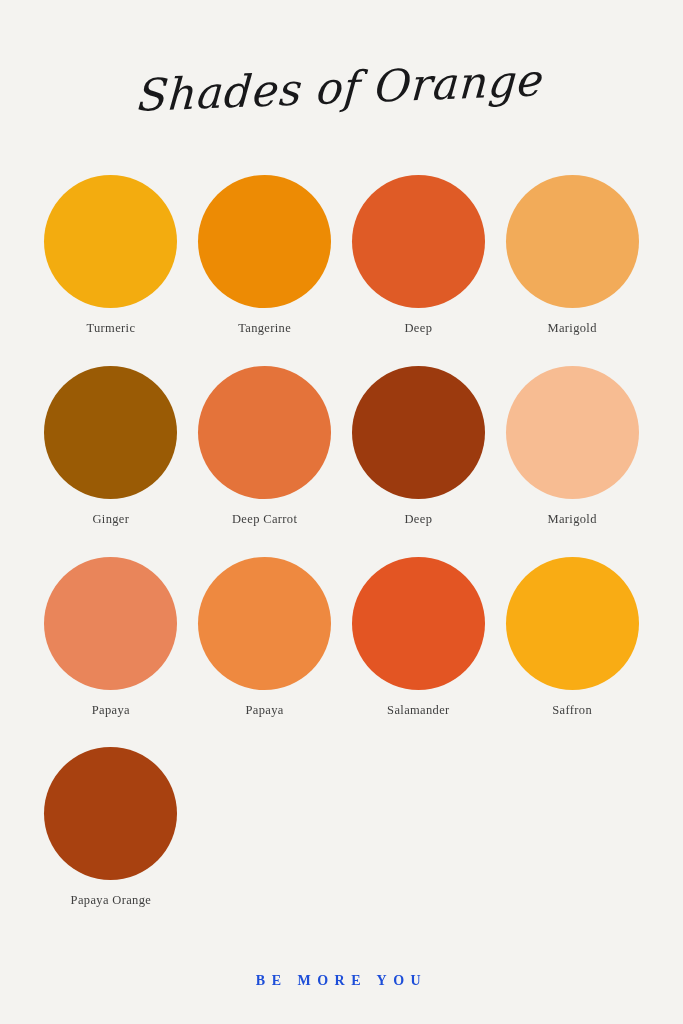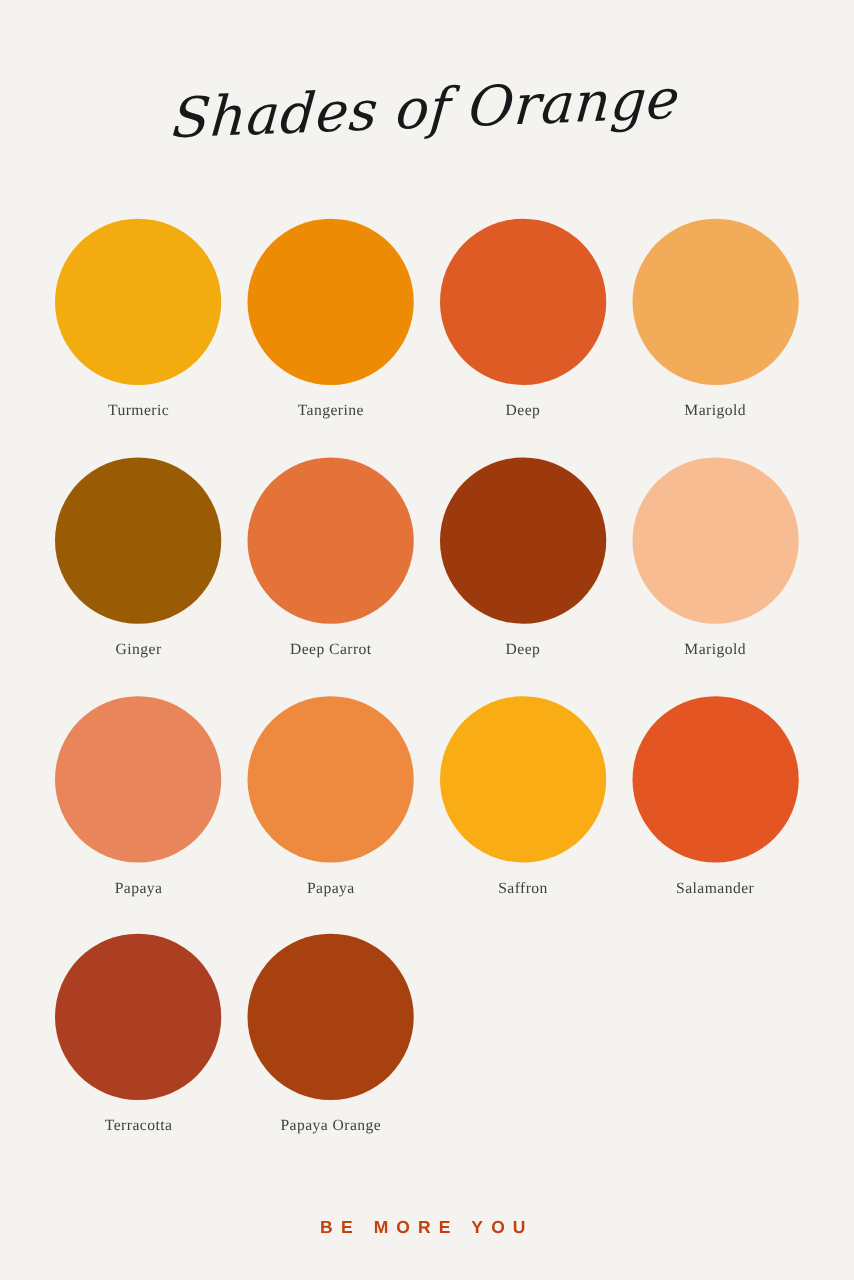--- a/index.html
+++ b/index.html
@@ -73,24 +73,24 @@
     white-space: nowrap;
   }
   .footer-area {
     height: 86px;
     flex: 0 0 auto;
     display: flex;
     align-items: center;
     justify-content: center;
   }
   .footer-text {
-    font-family: Liberation Sans, sans-serif;
+    font-family: Liberation Serif, serif;
     font-size: 14px;
     font-weight: 700;
-    color: #c2410c;
+    color: #1d4ed8;
     letter-spacing: 6.5px;
     text-transform: uppercase;
   }
 </style>
 </head>
 <body style="background: rgb(244, 243, 240);">
 
 <div class="poster">
 
   <div class="title-area">
@@ -135,31 +135,27 @@
     </div>
     <div class="swatch">
       <div class="swatch-circle" style="background: rgb(233, 133, 90);"></div>
       <div class="swatch-label">Papaya</div>
     </div>
     <div class="swatch">
       <div class="swatch-circle" style="background: rgb(238, 137, 64);"></div>
       <div class="swatch-label">Papaya</div>
     </div>
     <div class="swatch">
-      <div class="swatch-circle" style="background: rgb(249, 172, 20);"></div>
-      <div class="swatch-label">Saffron</div>
+      <div class="swatch-circle" style="background: rgb(227, 85, 35);"></div>
+      <div class="swatch-label">Salamander</div>
     </div>
 
     <div class="swatch">
-      <div class="swatch-circle" style="background: rgb(227, 85, 35);"></div>
-      <div class="swatch-label">Salamander</div>
-    </div>
-    <div class="swatch">
-      <div class="swatch-circle" style="background: rgb(172, 62, 34);"></div>
-      <div class="swatch-label">Terracotta</div>
+      <div class="swatch-circle" style="background: rgb(249, 172, 20);"></div>
+      <div class="swatch-label">Saffron</div>
     </div>
     <div class="swatch">
       <div class="swatch-circle" style="background: rgb(168, 65, 16);"></div>
       <div class="swatch-label">Papaya Orange</div>
     </div>
 
   </div>
 
   <div class="footer-area">
     <div class="footer-text">BE MORE YOU</div>

